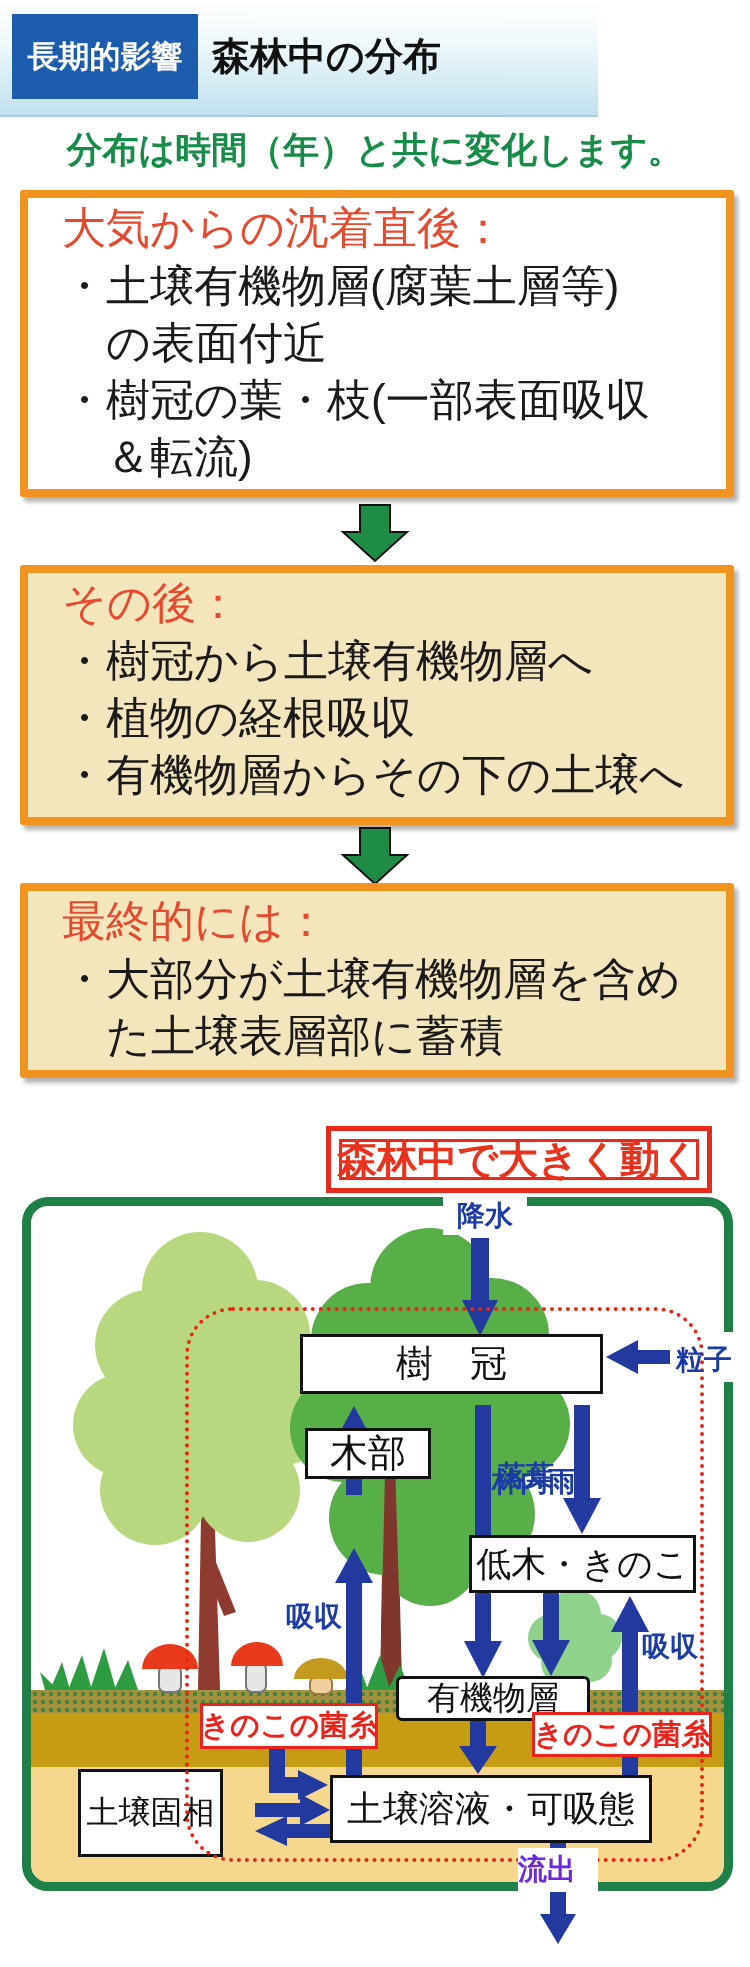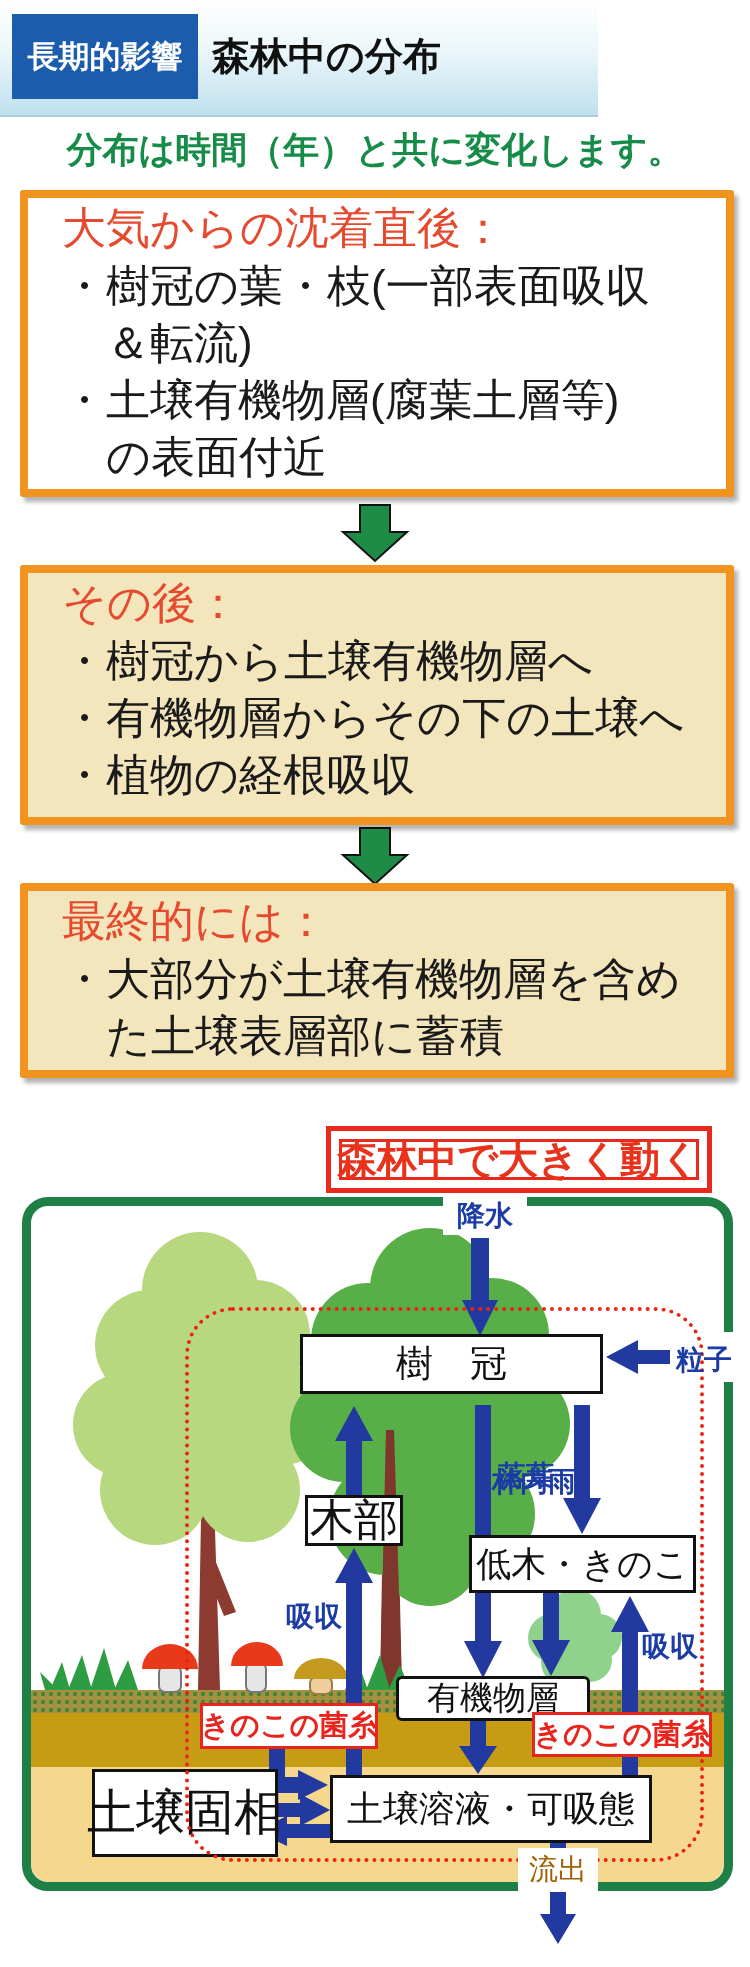--- a/index.html
+++ b/index.html
@@ -47,74 +47,74 @@
   .trees-svg{left:0;top:1190px;width:750px;height:710px;z-index:3;}
   .diagram-border{left:22px;top:1197px;width:711px;height:694px;border:9px solid #1e7f47;
                   border-radius:26px;box-sizing:border-box;z-index:6;}
   .patch{background:#fff;z-index:7;}
   #patch-precip{left:443px;top:1193px;width:84px;height:42px;}
   #patch-particles{left:672px;top:1332px;width:78px;height:50px;}
   .arrows-svg{left:0;top:1190px;width:750px;height:777px;z-index:8;pointer-events:none;}
   .node{border:3px solid #111;background:#fff;box-sizing:border-box;display:flex;
         align-items:center;justify-content:center;color:#111;z-index:9;white-space:nowrap;}
   #node-canopy{left:300px;top:1334px;width:303px;height:60px;font-size:37px;}
-  #node-wood{left:305px;top:1495px;width:98px;height:51px;font-size:44px;}
+  #node-wood{left:305px;top:1428px;width:126px;height:51px;font-size:38px;}
   #node-understory{left:469px;top:1535px;width:227px;height:58px;font-size:35px;}
   #node-organic{left:396px;top:1676px;width:194px;height:45px;font-size:33px;border-radius:6px;}
-  #node-soil-solid{left:92px;top:1769px;width:186px;height:88px;font-size:49px;}
+  #node-soil-solid{left:78px;top:1769px;width:145px;height:88px;font-size:32px;}
   #node-soil-solution{left:330px;top:1775px;width:322px;height:68px;font-size:36px;}
   .hyphae{border:3px solid #e8241c;background:#fff;color:#e8241c;font-size:29px;font-weight:bold;
           box-sizing:border-box;display:flex;align-items:center;justify-content:center;
           z-index:10;white-space:nowrap;}
   #hyphae-left{left:200px;top:1703px;width:178px;height:46px;}
   #hyphae-right{left:532px;top:1712px;width:180px;height:45px;}
   .dotted{left:185px;top:1307px;width:519px;height:555px;border:4px dotted #ee2211;
           border-radius:48px;box-sizing:border-box;z-index:11;}
   .blabel{color:#1c3ca5;font-size:28px;font-weight:bold;z-index:12;white-space:nowrap;}
   #lbl-precip{left:445px;top:1197px;width:80px;text-align:center;}
   #lbl-particles{left:676px;top:1341px;}
   #lbl-throughfall{left:492px;top:1424px;margin-top:39px;}
   #lbl-litterfall{left:498px;top:1457px;}
   #lbl-uptake-left{left:286px;top:1598px;}
   #lbl-uptake-right{left:642px;top:1628px;}
   .runoff-box{left:518px;top:1848px;width:80px;height:44px;background:#fff;z-index:13;
-          display:flex;align-items:center;justify-content:center;color:#a16207;
-          font-size:29px;font-weight:normal;}
+          display:flex;align-items:center;color:#6d28d9;
+          font-size:29px;font-weight:bold;}
 </style>
 </head>
 <body>
 
 <div id="page">
 
   <div class="abs header">
     <div class="abs badge">
       <span>長期的影響</span>
     </div>
     <div class="abs title">森林中の分布</div>
   </div>
 
   <div class="abs intro">分布は時間（年）と共に変化します。</div>
 
   <div id="stage1" class="abs stage">
     <div class="stage-heading">大気からの沈着直後：</div>
+    <div class="bullet">・土壌有機物層(腐葉土層等)
+の表面付近</div>
     <div class="bullet">・樹冠の葉・枝(一部表面吸収
 ＆転流)</div>
-    <div class="bullet">・土壌有機物層(腐葉土層等)
-の表面付近</div>
   </div>
 
   <svg id="flow1" class="abs flow-arrow" viewBox="0 0 90 60">
     <polygon points="30,1 60,1 60,28 77,28 45,57 13,28 30,28" fill="#1e8c46" stroke="#111" stroke-width="2"></polygon>
   </svg>
 
   <div id="stage2" class="abs stage cream">
     <div class="stage-heading">その後：</div>
     <div class="bullet">・樹冠から土壌有機物層へ</div>
+    <div class="bullet">・植物の経根吸収</div>
     <div class="bullet">・有機物層からその下の土壌へ</div>
-    <div class="bullet">・植物の経根吸収</div>
   </div>
 
   <svg id="flow2" class="abs flow-arrow" viewBox="0 0 90 60">
     <polygon points="30,1 60,1 60,28 77,28 45,57 13,28 30,28" fill="#1e8c46" stroke="#111" stroke-width="2"></polygon>
   </svg>
 
   <div id="stage3" class="abs stage cream">
     <div class="stage-heading">最終的には：</div>
     <div class="bullet">・大部分が土壌有機物層を含め
 た土壌表層部に蓄積</div>

